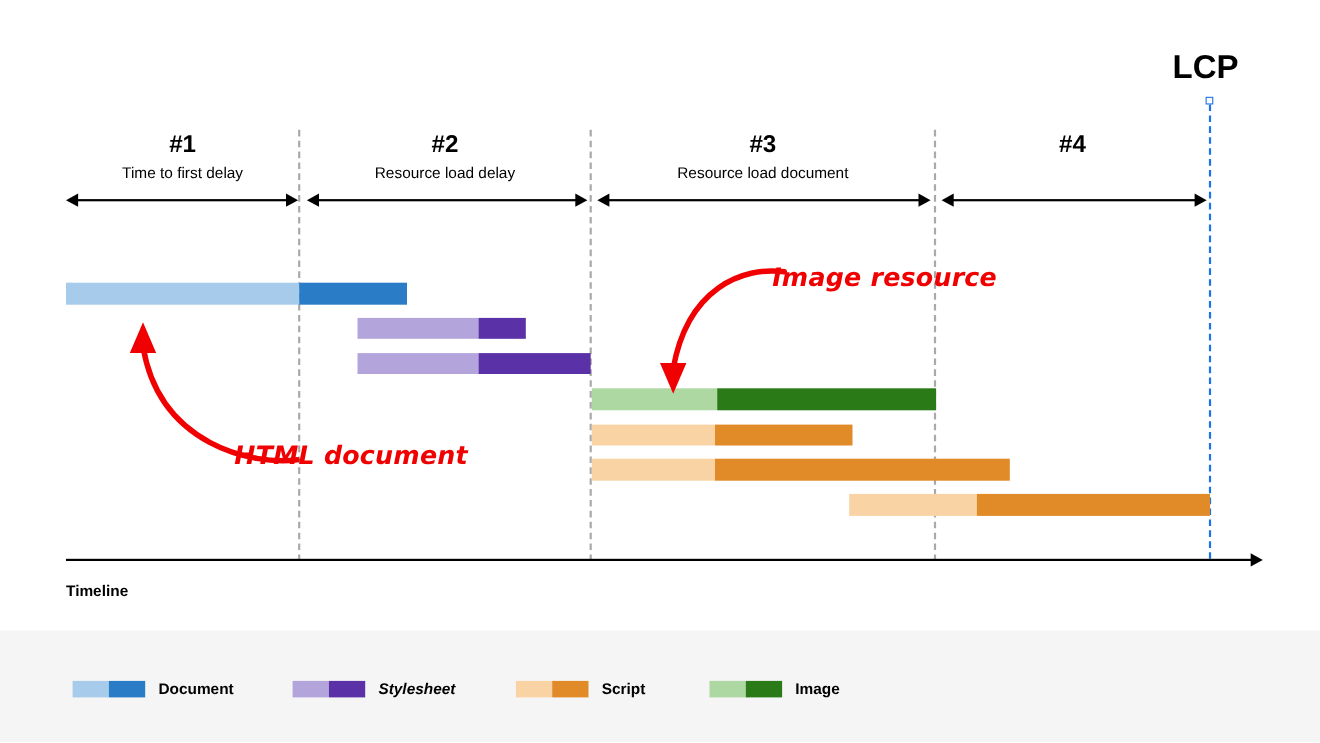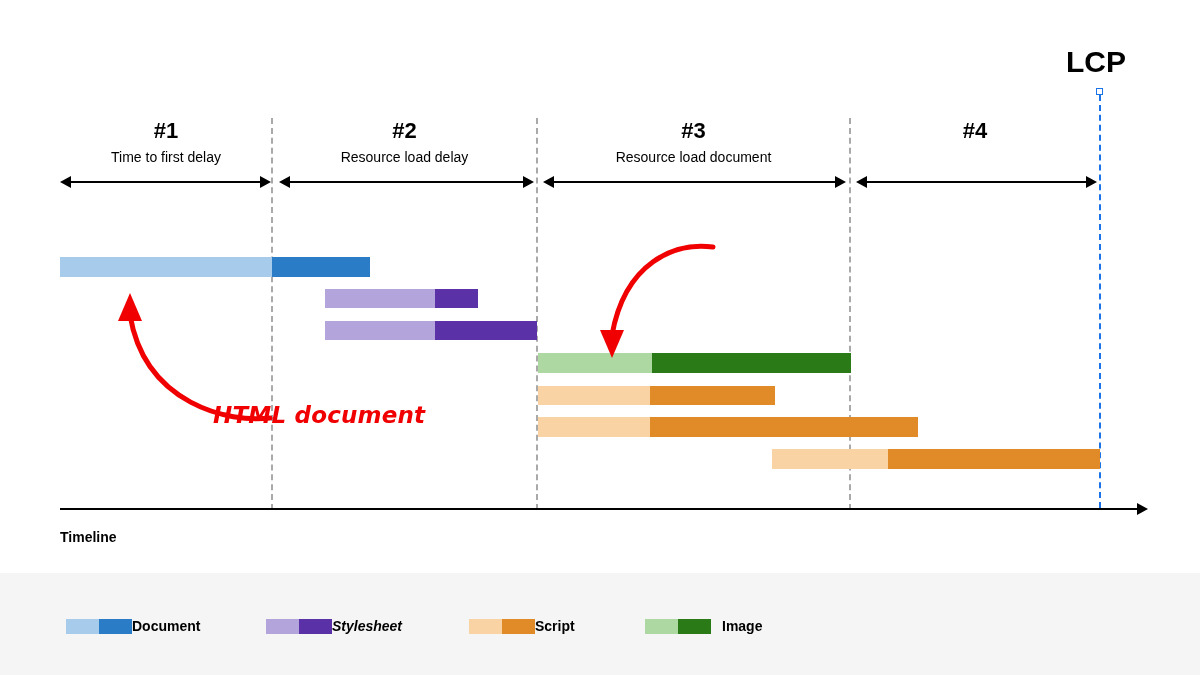--- a/index.html
+++ b/index.html
@@ -137,20 +137,21 @@
     align-items: center;
     height: 22px;
   }
   .legend-swatch {
     display: flex;
     width: 66px;
     height: 15px;
   }
   .legend-swatch .half { width: 50%; height: 100%; }
   .legend-label {
+    margin-left: 12px;
     font-size: 14px;
     font-weight: 700;
     color: #000000;
     line-height: 16px;
     white-space: nowrap;
   }
 </style>
 </head>
 <body>
 
@@ -243,20 +244,21 @@
     <svg style="position:absolute; left:100px; top:285px; width:180px; height:140px; overflow:visible;" viewBox="0 0 180 140">
       <path d="M 170 133 C 130 138, 45 120, 30 30" stroke="#f00000" stroke-width="5" fill="none" stroke-linecap="round"></path>
       <polygon points="30,8 42,36 18,36" fill="#f00000"></polygon>
     </svg>
     <div class="anno-text" style="left:213px; top:402px;">HTML document</div>
 
     <svg style="position:absolute; left:590px; top:240px; width:130px; height:125px; overflow:visible;" viewBox="0 0 130 125">
       <path d="M 123 7 C 85 2, 35 22, 22 95" stroke="#f00000" stroke-width="5" fill="none" stroke-linecap="round"></path>
       <polygon points="22,118 10,90 34,90" fill="#f00000"></polygon>
     </svg>
+    <div class="anno-text" style="left:702px; top:240px;">Image resource</div>
 
     <div class="axis-line" style="left:60px; top:508px; width:1080px;"></div>
     <div class="axis-arrow" style="left:1137px; top:503px;"></div>
     <div class="axis-caption" style="left:60px; top:528px;">Timeline</div>
 
   </div>
 
   <div id="legend-panel"></div>
 
   <div class="legend-item" style="left:66px;">
@@ -276,21 +278,21 @@
   </div>
 
   <div class="legend-item" style="left:469px;">
     <div class="legend-swatch">
       <div class="half" style="background:#fad3a4;"></div>
       <div class="half" style="background:#e18a28;"></div>
     </div>
     <div class="legend-label">Script</div>
   </div>
 
-  <div class="legend-item" style="left:645px;gap:11px;">
+  <div class="legend-item" style="left:645px;">
     <div class="legend-swatch">
       <div class="half" style="background:#aed8a2;"></div>
       <div class="half" style="background:#2b7a18;"></div>
     </div>
     <div class="legend-label">Image</div>
   </div>
 
 </div>
 
 </body></html>

